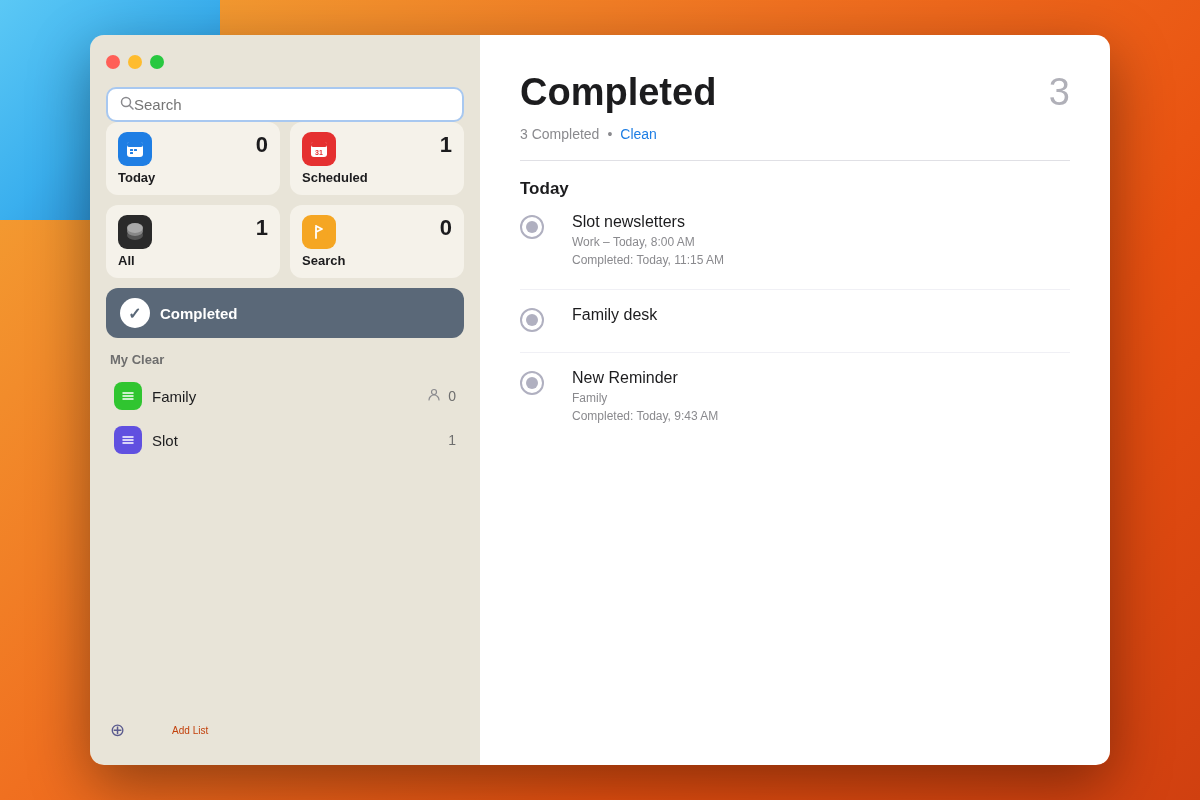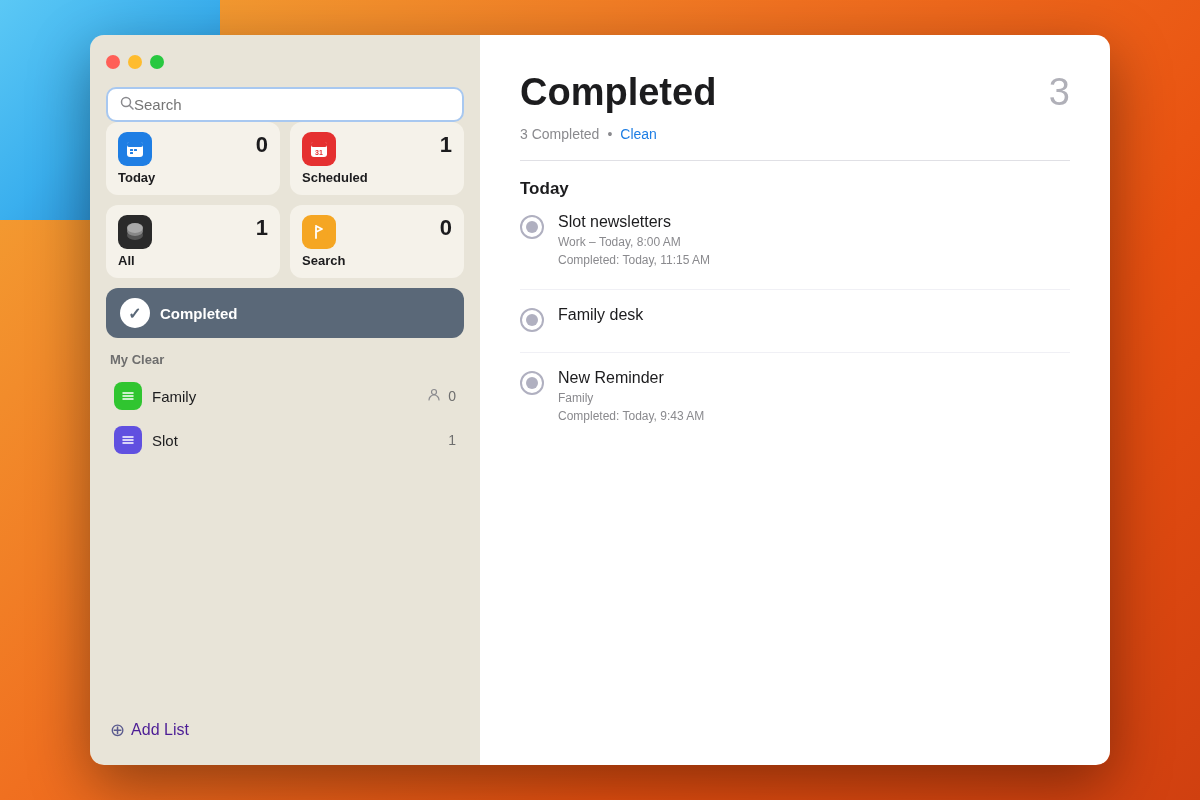--- a/index.html
+++ b/index.html
@@ -242,22 +242,23 @@
       cursor: pointer;
       color: #5a5a8e;
     }
 
     .add-list-icon {
       font-size: 18px;
       color: #5a5a8e;
     }
 
     .add-list-label {
-      font-size: 16px;
-      color: #4c1d95;
+      font-size: 10px;
+      color: #c2410c;
+      margin-left: 41px;
     }
 
     
     .main-content {
       flex: 1;
       background: #ffffff;
       display: flex;
       flex-direction: column;
       padding: 36px 40px 36px 40px;
       overflow-y: auto;
@@ -307,21 +308,21 @@
       font-size: 17px;
       font-weight: 700;
       color: #1c1c1e;
       margin-bottom: 14px;
     }
 
     
     .reminder-item {
       display: flex;
       align-items: flex-start;
-      gap: 14px;
+      gap: 28px;
       padding-bottom: 16px;
       margin-bottom: 4px;
     }
 
     .reminder-circle {
       width: 24px;
       height: 24px;
       border-radius: 50%;
       border: 2px solid #b0b0c0;
       display: flex;

